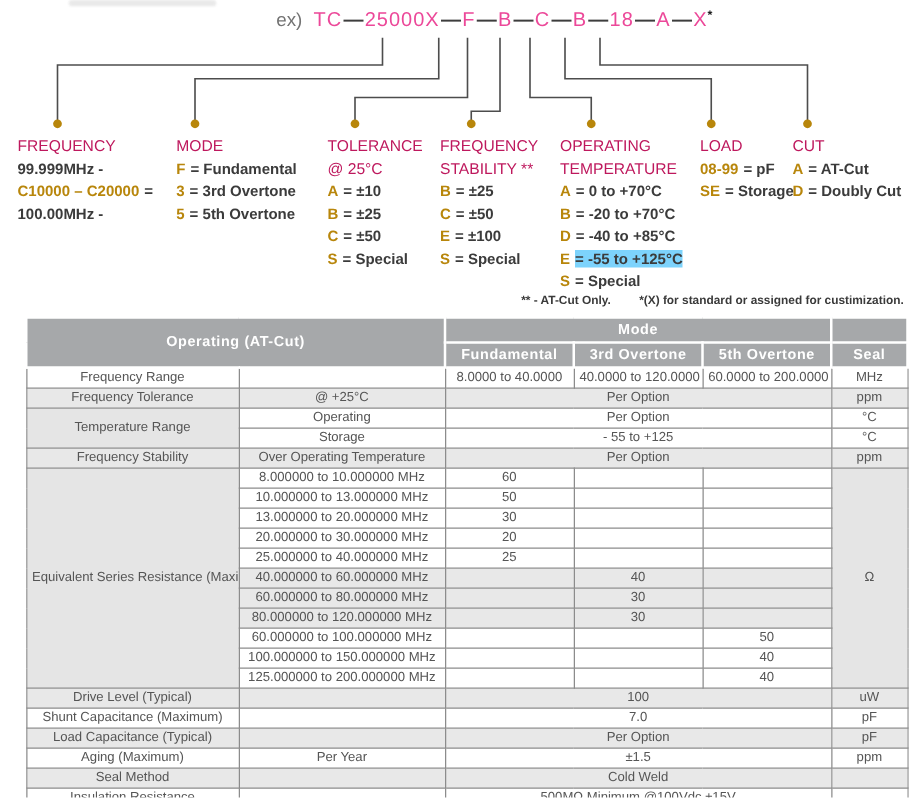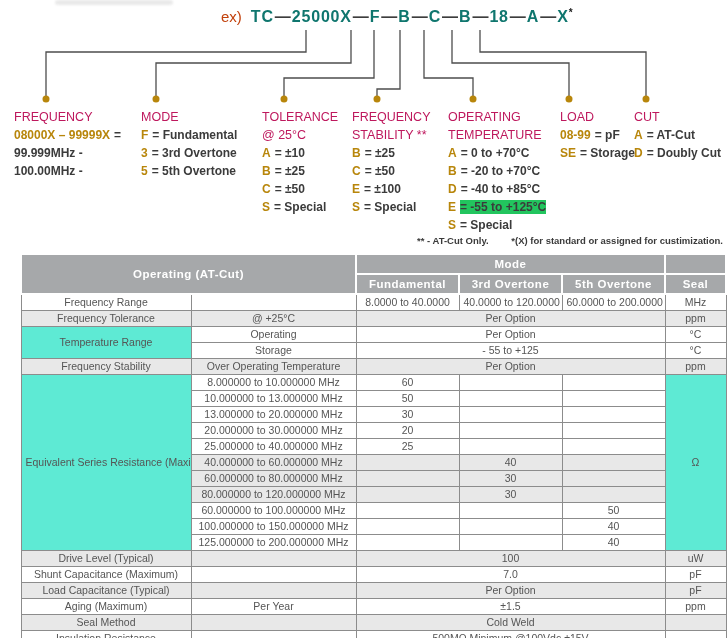--- a/index.html
+++ b/index.html
@@ -6,35 +6,35 @@
   body {
     width:727px; height:638px; background:#ffffff; position:relative;
     font-family:"Liberation Sans", sans-serif; overflow:hidden;
   }
   .artifact {
     position:absolute; left:55px; top:0; width:118px; height:5px;
     background:#d8d8d8; opacity:.55; border-radius:3px; filter:blur(1px);
   }
   
   .partnum { position:absolute; left:221px; top:7px; white-space:nowrap; font-size:16px; }
-  .pn-prefix { color:#c2410c; font-size:15px; margin-right:9px; }
-  .pn-seg { color:#0f766e; font-weight:bold; letter-spacing:.8px; }
+  .pn-prefix { color:#737373; font-size:15px; margin-right:9px; }
+  .pn-seg { color:#ec4899; font-weight:normal; letter-spacing:.8px; }
   .pn-dash { color:#3d3d3d; font-weight:bold; margin:0 1px; }
   .pn-star { color:#1a1a1a; font-size:10px; font-weight:bold; vertical-align:6px; }
   
   .connectors { position:absolute; left:0; top:30px; }
   .connectors path { fill:none; stroke:#4d4d4d; stroke-width:1.3; }
   .connectors circle { fill:#B8860B; }
   
   .lg { position:absolute; top:108px; white-space:nowrap; font-size:12px; line-height:18px; }
   .lg-title { color:#be185d; font-weight:normal; font-size:12.5px; }
   .lg-item { color:#3b3b3b; font-weight:600; }
   .lg-item .code { color:#B8860B; font-weight:bold; margin-right:4px; }
   .lg-item .code:empty { margin-right:0; }
-  .hl { background:#22c55e; }
+  .hl { background:#7dd3fc; }
   
   .footnote { position:absolute; top:235px; font-size:9.5px; font-weight:700; color:#3a3a3a; }
   .fn-left { left:417px; }
   .fn-right { right:4px; }
   
   table.spec {
     position:absolute; left:20px; top:253px; width:705px;
     border-collapse:collapse; table-layout:fixed;
   }
   table.spec th {
@@ -42,21 +42,21 @@
     letter-spacing:.5px; border:2px solid #ffffff; padding:0; height:16px;
   }
   table.spec td {
     border:1px solid #8c8c8c; font-size:10.5px; color:#555555;
     height:13px; line-height:13px; padding:1px 4px; text-align:center;
     overflow:hidden; white-space:nowrap;
   }
   td.lbl { text-align:left; padding-left:12px; }
   td.sub { text-align:left; padding-left:6px;margin-top:12px; }
   tr.gray td { background:#E8E8E8;text-align:center; }
-  tr.gray td.spanned, td.spanned { background:#5eead4; }
+  tr.gray td.spanned, td.spanned { background:#e5e5e5; }
   td.esr-lbl { white-space:normal; line-height:13px; vertical-align:middle; text-align:left; padding-left:12px; }
 </style>
 </head>
 <body>
 
 <div>
 
   <div class="artifact"></div>
 
   <div class="partnum">
@@ -75,22 +75,22 @@
     <circle cx="156" cy="69" r="3.5"></circle>
     <circle cx="284" cy="69" r="3.5"></circle>
     <circle cx="377" cy="69" r="3.5"></circle>
     <circle cx="473" cy="69" r="3.5"></circle>
     <circle cx="569" cy="69" r="3.5"></circle>
     <circle cx="646" cy="69" r="3.5"></circle>
   </svg>
 
   <div class="lg" style="left:14px">
     <div class="lg-title">FREQUENCY</div>
-    <div class="lg-item"><span class="code">08000X – 99999X</span><span class="txt">=</span></div>
     <div class="lg-item"><span class="code"></span><span class="txt">99.999MHz -</span></div>
+    <div class="lg-item"><span class="code">C10000 – C20000</span><span class="txt">=</span></div>
     <div class="lg-item"><span class="code"></span><span class="txt">100.00MHz -</span></div>
   </div>
 
   <div class="lg" style="left:141px">
     <div class="lg-title">MODE</div>
     <div class="lg-item"><span class="code">F</span><span class="txt">= Fundamental</span></div>
     <div class="lg-item"><span class="code">3</span><span class="txt">= 3rd Overtone</span></div>
     <div class="lg-item"><span class="code">5</span><span class="txt">= 5th Overtone</span></div>
   </div>
 

